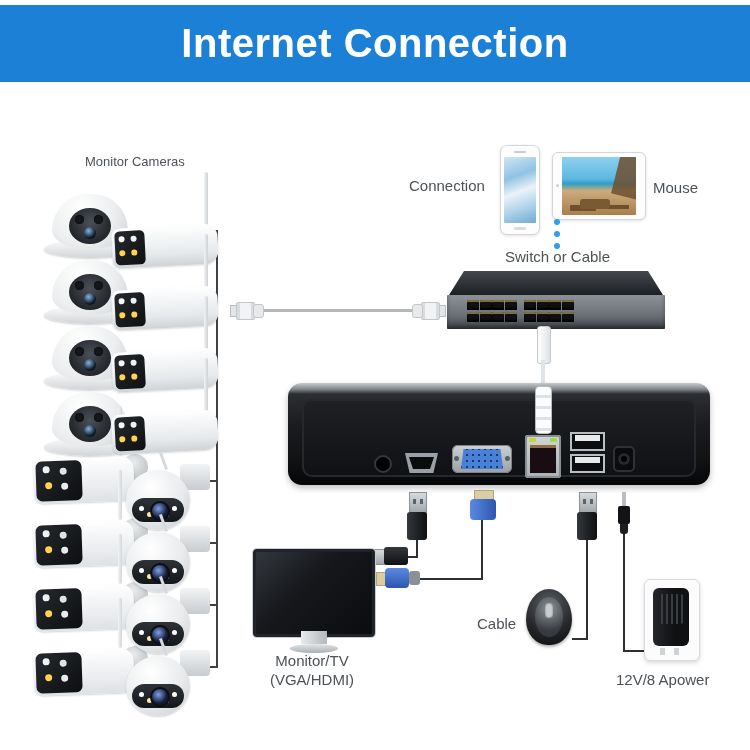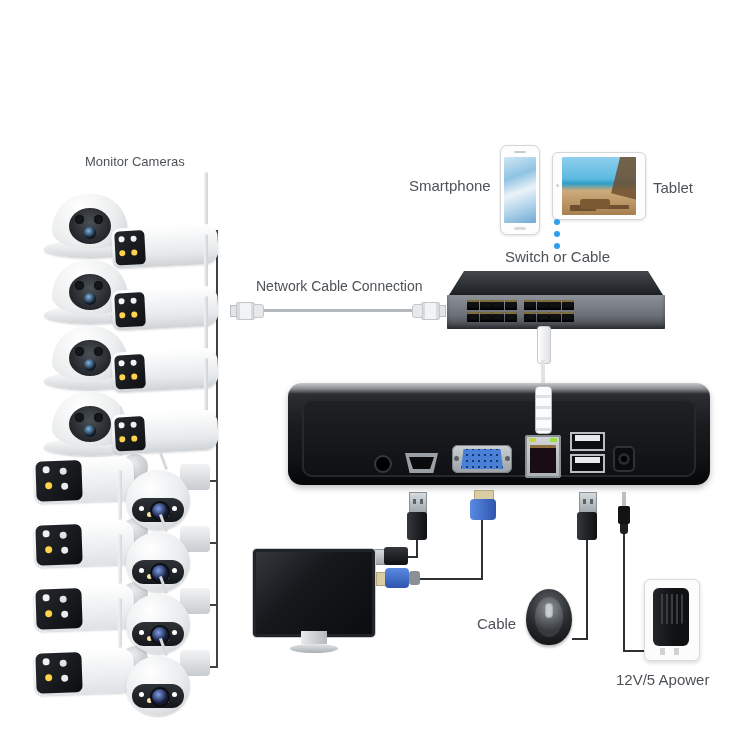--- a/index.html
+++ b/index.html
@@ -192,20 +192,23 @@
       background:linear-gradient(90deg,#24262a,#0f1113 60%);}
   .adapter .vents{position:absolute;left:14px;top:15px;width:26px;height:30px;
       background:repeating-linear-gradient(90deg,transparent 0 3px,#3a3d41 3px 5px);border-radius:4px;}
   .adapter .slot{position:absolute;left:16px;bottom:4px;width:5px;height:7px;background:#cfd3d6;box-shadow:14px 0 0 #cfd3d6;}
 </style>
 </head>
 <body>
 
 <div id="canvas">
 
+  <header class="banner">
+    <h1>Internet Connection</h1>
+  </header>
 
   <div class="label lbl-cameras">Monitor Cameras</div>
   <div id="busLines">
       <div class="busv"></div>
       <div class="bush" style="top:230px"></div>
       <div class="bush" style="top:292px"></div>
       <div class="bush" style="top:354px"></div>
       <div class="bush" style="top:416px"></div>
       <div class="bush" style="top:480px"></div>
       <div class="bush" style="top:542px"></div>
@@ -336,31 +339,31 @@
       <div class="cam-ptz" style="left: 118px; top: 650px;">
         <div class="bracket"></div>
         <div class="ant"></div>
         <div class="ball"></div>
         <div class="visor"></div>
         <div class="pleds"></div>
         <div class="lens"></div>
       </div>
     </div>
 
-  <div class="label lbl-smartphone">Smartphone</div>
+  <div class="label lbl-smartphone">Connection</div>
   <div class="phone">
     <div class="speaker"></div>
     <div class="screen"></div>
     <div class="home"></div>
   </div>
   <div class="tablet">
     <div class="cam"></div>
     <div class="screen"></div>
   </div>
-  <div class="label lbl-tablet">Tablet</div>
+  <div class="label lbl-tablet">Mouse</div>
   <div class="dots">
       <i></i>
       <i></i>
       <i></i>
     </div>
 
   <div class="label lbl-switch">Switch or Cable</div>
   <div class="switch">
     <div class="sw-top"></div>
     <div class="sw-front">
@@ -378,21 +381,20 @@
           <div class="swport" style="left:45px;top:17px"></div>
           <div class="swport" style="left:57.5px;top:17px"></div>
           <div class="swport" style="left:77px;top:17px"></div>
           <div class="swport" style="left:89.5px;top:17px"></div>
           <div class="swport" style="left:102px;top:17px"></div>
           <div class="swport" style="left:114.5px;top:17px"></div>
         </div>
       </div>
   </div>
 
-  <div class="label lbl-cable">Network Cable Connection</div>
   <div class="ethline"></div>
   <div class="rj45" style="left:230px;top:302px">
     <div class="tip"></div>
       <div class="body"></div>
       <div class="boot"></div>
   </div>
   <div class="rj45 flip" style="left:414px;top:302px">
     <div class="tip"></div>
       <div class="body"></div>
       <div class="boot"></div>
@@ -456,29 +458,33 @@
       <div class="pins"></div>
       <div class="b"></div>
       <div class="back"></div>
     </div>
 
   <div class="monitor">
     <div class="scr"></div>
     <div class="neck"></div>
     <div class="base"></div>
   </div>
+  <div class="label lbl-monitor">
+    <span>Monitor/TV</span><br>
+    <span>(VGA/HDMI)</span>
+  </div>
 
   <div class="mouse">
     <div class="bodyy"></div>
       <div class="inner"></div>
       <div class="wheel"></div>
   </div>
   <div class="label lbl-mouse">Cable</div>
 
   <div class="adapter">
     <div class="plate"></div>
     <div class="slot"></div>
     <div class="bodyy"></div>
     <div class="vents"></div>
   </div>
-  <div class="label lbl-power">12V/5 Apower</div>
+  <div class="label lbl-power">12V/8 Apower</div>
 
 </div>
 
 </body></html>

